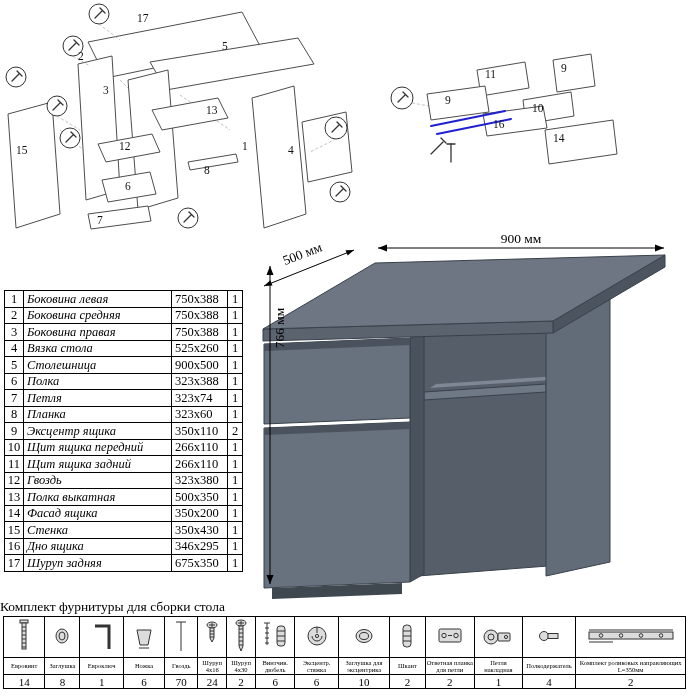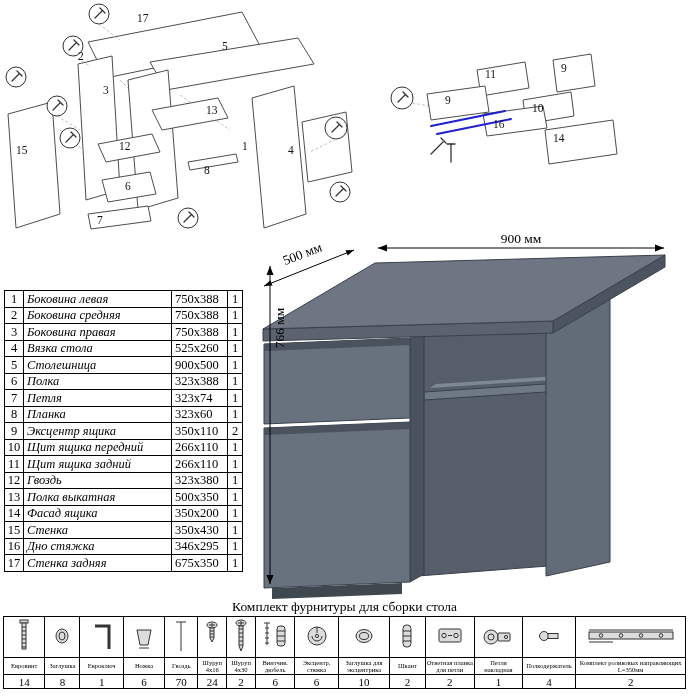--- a/index.html
+++ b/index.html
@@ -21,21 +21,21 @@
   .dim{font:13.5px "Liberation Serif",serif;fill:#000;}
   .dimln{stroke:#000;stroke-width:1;}
   
   table.parts{position:absolute;left:4px;top:290px;border-collapse:collapse;font-size:12.5px;}
   table.parts td{border:1px solid #000;height:15.5px;line-height:1;padding:0 3px;white-space:nowrap;}
   table.parts td.c-n{width:14px;text-align:center;padding:0 2px;}
   table.parts td.c-name{width:141px;text-align:left;font-style:italic;}
   table.parts td.c-size{width:49px;text-align:left;}
   table.parts td.c-qty{width:10px;text-align:center;padding:0 2px;}
   
-  .hw-title{position:absolute;left:0;top:599px;width:689px;text-align:center;font-size:13.5px;}
+  .hw-title{position:absolute;left:0;top:599px;width:689px;text-align:left;font-size:13.5px;}
   table.hw{position:absolute;left:3px;top:616px;width:683px;border-collapse:collapse;table-layout:fixed;}
   table.hw td{border:1px solid #000;text-align:center;vertical-align:middle;overflow:hidden;padding:0;}
   table.hw td.icell{height:40px;}
   table.hw td.ncell{font-size:6.5px;line-height:1.1;height:16px;padding:0 1px;}
   table.hw td.qcell{font-size:11px;height:13px;}
   .hwicon{margin:0 auto;stroke:#333;fill:none;stroke-width:1;}
   .hwfill{fill:#dcdcdc;stroke:#333;stroke-width:1;}
 </style>
 </head>
 <body>
@@ -265,27 +265,27 @@
         <td class="c-qty">1</td>
       </tr>
   <tr>
         <td class="c-n">15</td>
         <td class="c-name">Стенка</td>
         <td class="c-size">350x430</td>
         <td class="c-qty">1</td>
       </tr>
   <tr>
         <td class="c-n">16</td>
-        <td class="c-name">Дно стяжка</td>
+        <td class="c-name">Дно ящика</td>
         <td class="c-size">346x295</td>
         <td class="c-qty">1</td>
       </tr>
   <tr>
         <td class="c-n">17</td>
-        <td class="c-name">Стенка задняя</td>
+        <td class="c-name">Шуруп задняя</td>
         <td class="c-size">675x350</td>
         <td class="c-qty">1</td>
       </tr>
   </tbody>
 </table>
 
 <div class="hw-title">Комплект фурнитуры для сборки стола</div>
 
 <table class="hw">
   <colgroup>

